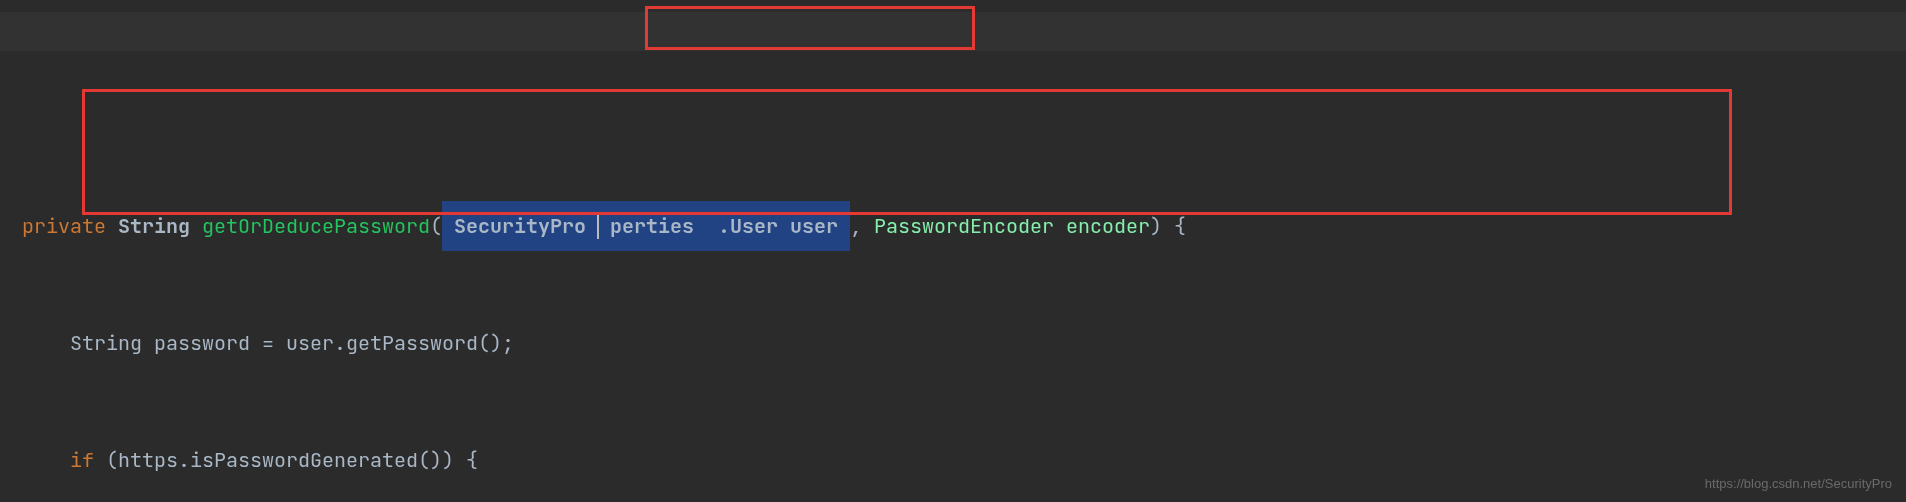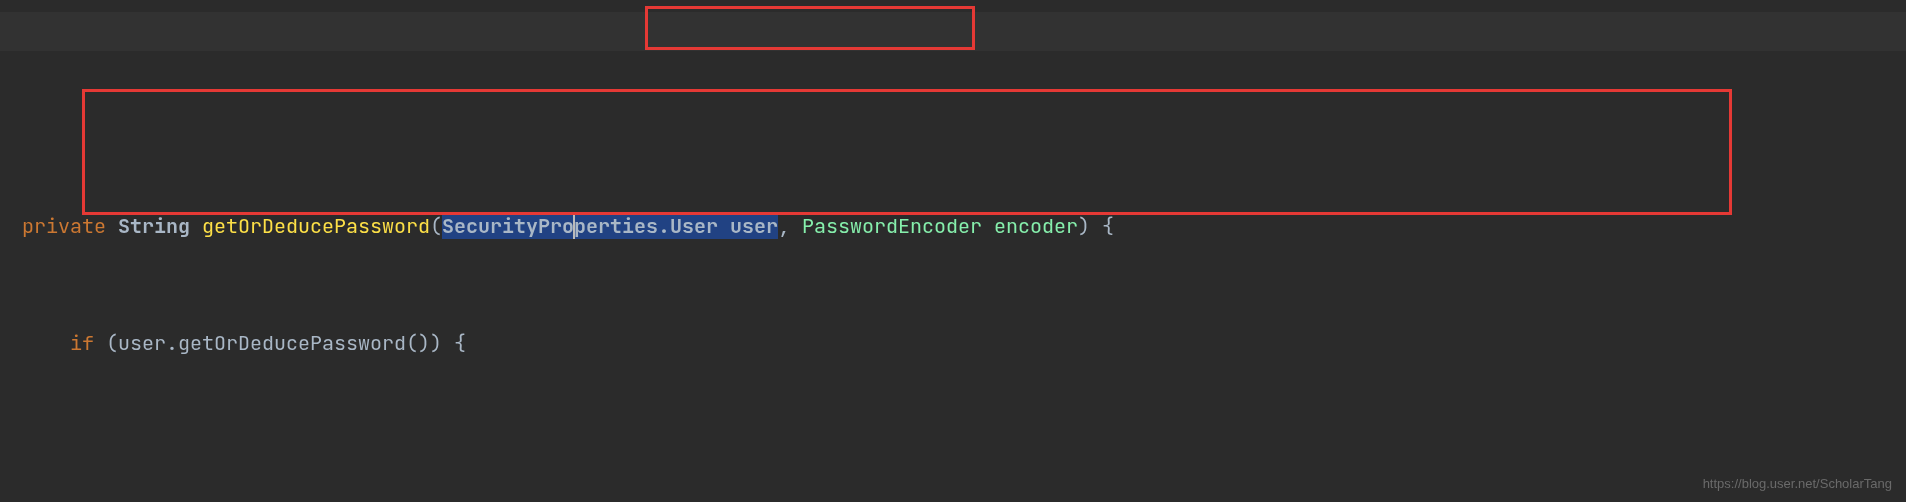--- a/index.html
+++ b/index.html
@@ -29,26 +29,26 @@
       top: 12px;
       left: 0;
       right: 0;
       height: 39px;
       background: #323232;
       z-index: 0;
     }
     .content { position: relative; z-index: 1; }
     .kw { color: #cc7832; margin-top: 12px; } 
     .type { color: #a9b7c6; font-weight: bold; } 
-    .method-decl { color: #fde047; } 
+    .method-decl { color: #22c55e; } 
     .param { color: #86efac; } 
     .plain { color: #a9b7c6; }
     .highlight-sel {
       background: #214283;
-      padding: 0;
+      padding: 12px;
     }
     .cursor {
       display: inline-block;
       width: 2px;
       height: 26px;
       background: #bbbbbb;
       vertical-align: middle;
       position: relative;
       top: -2px;
       margin: 0 -1px;
@@ -84,26 +84,27 @@
       z-index: 20;
     }
   </style>
 </head>
 <body>
 
 <div class="editor">
   <div class="line1-bg"></div>
   <div class="content">
     <span class="line"><span class="kw">private</span> <span class="type">String</span> <span class="method-decl">getOrDeducePassword</span><span class="plain">(</span><span class="type highlight-sel">SecurityPro</span><span class="cursor"></span><span class="type highlight-sel">perties</span><span class="type highlight-sel">.User user</span><span class="plain">,</span><span class="param"> PasswordEncoder encoder</span><span class="plain">) {</span></span>
-    <span class="line"><span>    </span><span class="kw">if</span><span class="plain"> (user.getOrDeducePassword()) {</span></span>
+    <span class="line"><span>    </span><span class="plain">String password = user.getPassword();</span></span>
+    <span class="line"><span>    </span><span class="kw">if</span><span class="plain"> (https.isPasswordGenerated()) {</span></span>
     
     
     
     
     
     
     
   </div>
 </div>
 
 <div class="red-box-1"></div>
 <div class="red-box-2"></div>
-<div class="watermark">https://blog.user.net/ScholarTang</div>
+<div class="watermark">https://blog.csdn.net/SecurityPro</div>
 
 </body></html>

